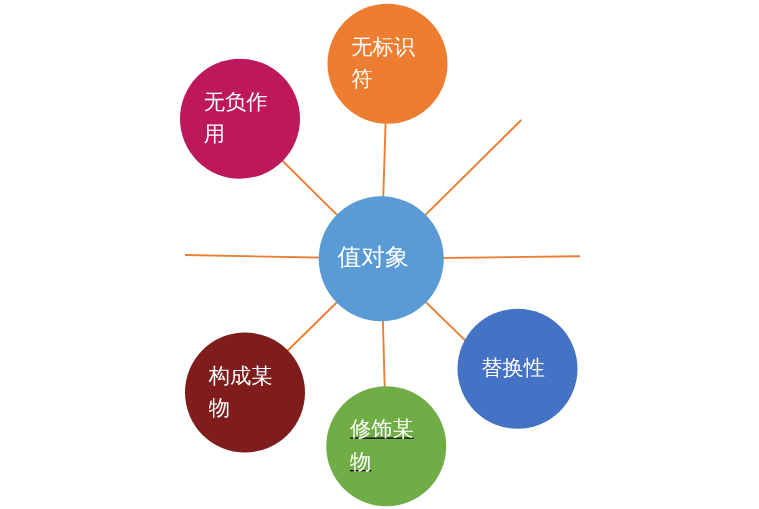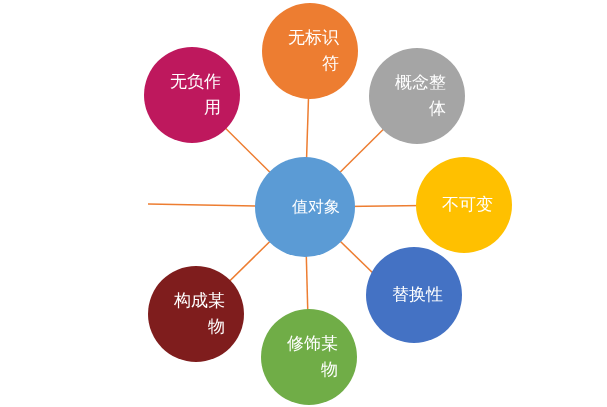--- a/index.html
+++ b/index.html
@@ -26,41 +26,41 @@
   .node {
     position: absolute;
     border-radius: 50%;
     display: flex;
     align-items: center;
     justify-content: center;
     z-index: 2;
   }
   .node .label {
     width: 58px;
-    text-align: right;
+    text-align: left;
     color: #ffffff;
     font-size: 17px;
     line-height: 1.55;
     word-break: break-all;
   }
   .node-center {
     left: 255px; top: 157px;
     width: 100px; height: 100px;
   }
   .node-center .label {
     width: 70px;
-    font-size: 16px;
+    font-size: 19px;
     white-space: nowrap;
   }
   .satellite { width: 96px; height: 96px; }
   .node-top          { left: 262px; top: 3px;   }
   .node-top-right    { left: 369px; top: 48px;  }
   .node-right        { left: 416px; top: 157px; }
   .node-bottom-right { left: 366px; top: 247px; }
-  .node-bottom       { left: 261px; top: 309px; }
+  .node-bottom       { left: 261px; top: 309px; text-decoration: underline; }
   .node-bottom-left  { left: 148px; top: 266px; }
   .node-left         { left: 100px; top: 156px; }
   .node-top-left     { left: 144px; top: 47px;  }
 </style>
 </head>
 <body>
 
 <div class="canvas">
 
   <svg class="connectors" viewBox="0 0 607 407" xmlns="http://www.w3.org/2000/svg">
@@ -71,27 +71,21 @@
     <line x1="305" y1="207" x2="309" y2="357" stroke-width="1.5" stroke="#ED7D31"></line>
     <line x1="305" y1="207" x2="196" y2="314" stroke-width="1.5" stroke="#ED7D31"></line>
     <line x1="305" y1="207" x2="148" y2="204" stroke-width="1.5" stroke="#ED7D31"></line>
     <line x1="305" y1="207" x2="192" y2="95" stroke-width="1.5" stroke="#ED7D31"></line>
   </svg>
 
   <div class="node satellite node-top" style="background-color: rgb(237, 125, 49);">
     <span class="label">无标识符</span>
   </div>
 
-  <div class="node satellite node-top-right" style="background-color: rgb(165, 165, 165);">
-    <span class="label">概念整体</span>
-  </div>
 
-  <div class="node satellite node-right" style="background-color: rgb(255, 192, 0);">
-    <span class="label">不可变</span>
-  </div>
 
   <div class="node satellite node-bottom-right" style="background-color: rgb(68, 114, 196);">
     <span class="label">替换性</span>
   </div>
 
   <div class="node satellite node-bottom" style="background-color: rgb(112, 173, 71);">
     <span class="label">修饰某物</span>
   </div>
 
   <div class="node satellite node-bottom-left" style="background-color: #7f1d1d;">

